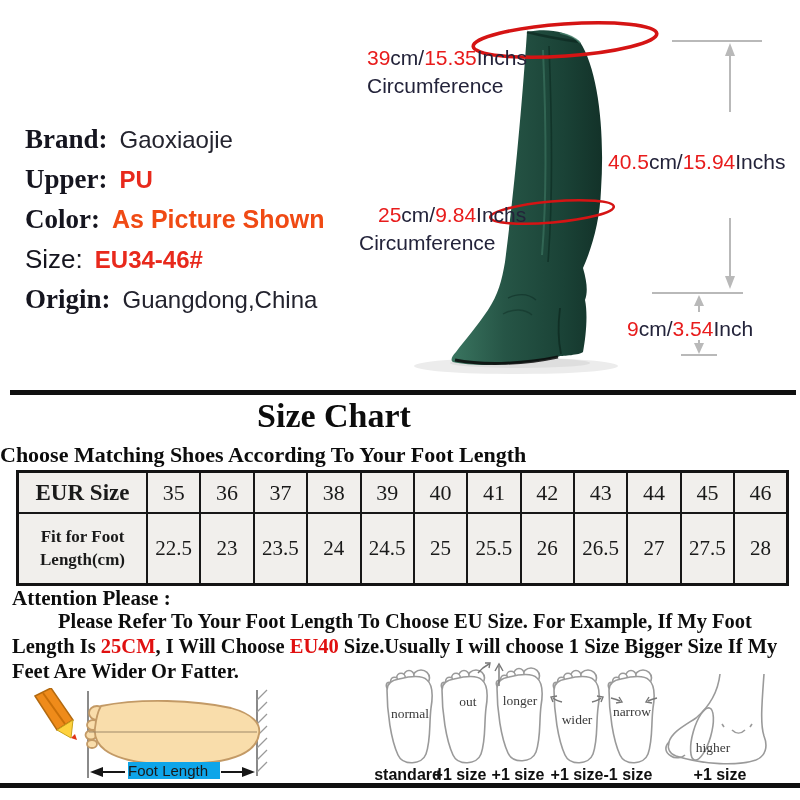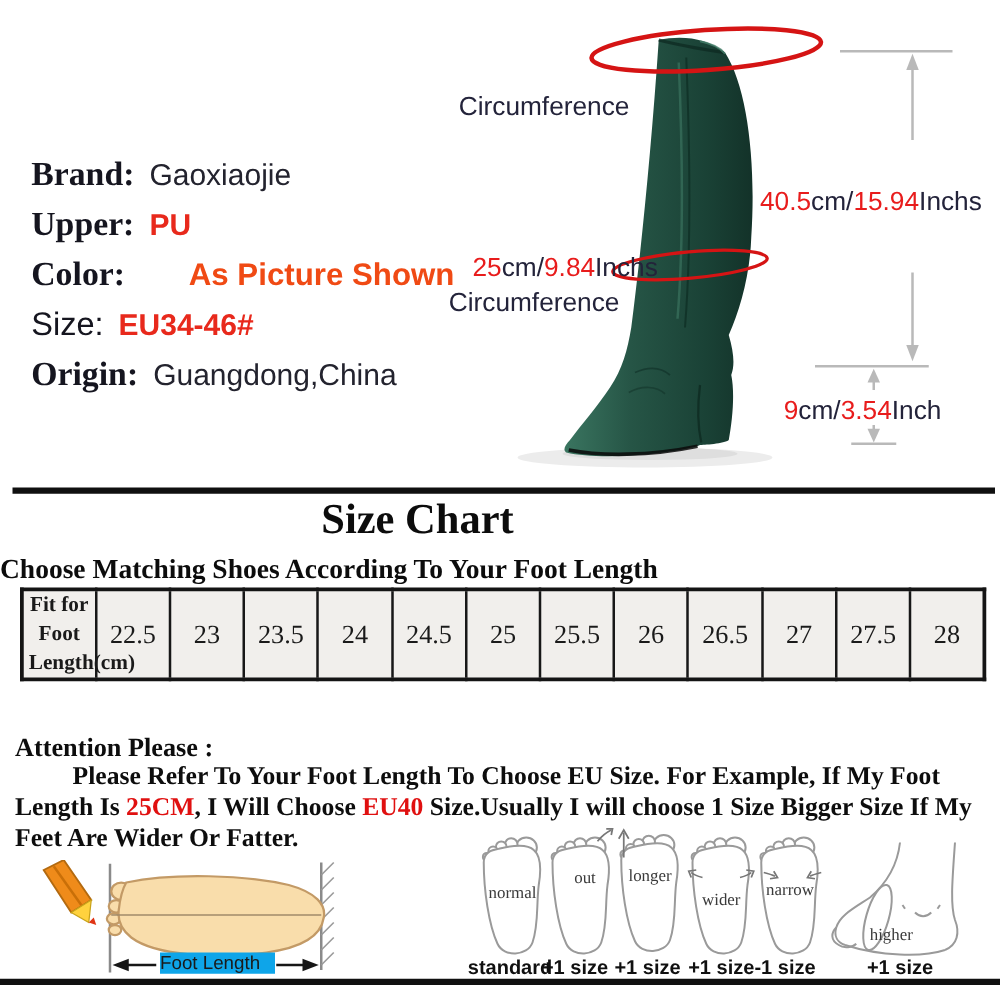--- a/index.html
+++ b/index.html
@@ -14,21 +14,21 @@
   .mcaption{font-size:21px;color:#23233a;}
 
   
   #product-info{left:25px;top:124px;}
   .p-row{display:flex;align-items:baseline;margin-bottom:9px;white-space:nowrap;}
   .p-label{font-family:"Liberation Serif","DejaVu Serif",serif;font-weight:bold;
            font-size:27px;color:#15151f;margin-right:12px;}
   .p-label.sans{font-family:"Liberation Sans","DejaVu Sans",sans-serif;font-weight:normal;font-size:26px;}
   .p-value{font-size:24px;color:#23232e;}
   .p-value.red{color:#e8291c;font-weight:bold;}
-  .p-value.orange{color:#f04a14;font-weight:bold;font-size:25px;margin-left:39px;}
+  .p-value.orange{color:#f04a14;font-weight:bold;font-size:25px;}
 
   
   .thick-line{background:#101010;height:5px;}
 
   
   #sc-title{left:0;top:397px;width:668px;text-align:center;
     font-family:"Liberation Serif","DejaVu Serif",serif;font-weight:bold;font-size:34px;color:#0c0c0c;}
   #sc-subtitle{left:0;top:442px;width:800px;
     font-family:"Liberation Serif","DejaVu Serif",serif;font-weight:bold;font-size:22px;color:#0c0c0c;}
   #size-table{left:16px;top:470px;width:773px;border-collapse:collapse;table-layout:fixed;
@@ -119,20 +119,23 @@
     </g>
     <g stroke="#b9b9b9" stroke-width="2" fill="#b9b9b9">
       <line x1="699" y1="298" x2="699" y2="312"></line>
       <polygon points="699,295 694,306 704,306" stroke="none"></polygon>
       <line x1="699" y1="340" x2="699" y2="351"></line>
       <polygon points="699,354 694,343 704,343" stroke="none"></polygon>
       <line x1="681" y1="355" x2="717" y2="355"></line>
     </g>
   </svg>
 
+  <div class="abs mtext nowrap" style="left:367px;top:47px;">
+    <span class="red">39</span><span>cm/</span><span class="red">15.35</span><span>Inchs</span>
+  </div>
   <div class="abs mcaption nowrap" style="left:367px;top:74px;">Circumference</div>
 
   <div class="abs mtext nowrap" style="left:608px;top:151px;">
     <span class="red">40.5</span><span>cm/</span><span class="red">15.94</span><span>Inchs</span>
   </div>
 
   <div class="abs mtext nowrap" style="left:359px;top:204px;margin-left:19px;">
     <span class="red">25</span><span>cm/</span><span class="red">9.84</span><span>Inchs</span>
   </div>
   <div class="abs mcaption nowrap" style="left:359px;top:231px;">Circumference</div>
@@ -164,20 +167,35 @@
     </div>
   </div>
 
   <div class="abs thick-line" style="left:10px;top:390px;width:786px;"></div>
 
   <div id="sc-title" class="abs">Size Chart</div>
   <div id="sc-subtitle" class="abs">Choose Matching Shoes According To Your Foot Length</div>
 
   <table id="size-table" class="abs">
     <tbody>
+        <tr class="hrow">
+      <th style="width:127px;">EUR Size</th>
+      <td>35</td>
+      <td>36</td>
+      <td>37</td>
+      <td>38</td>
+      <td>39</td>
+      <td>40</td>
+      <td>41</td>
+      <td>42</td>
+      <td>43</td>
+      <td>44</td>
+      <td>45</td>
+      <td>46</td>
+    </tr>
     <tr class="drow">
       <th>Fit for Foot Length(cm)</th>
       <td>22.5</td>
       <td>23</td>
       <td>23.5</td>
       <td>24</td>
       <td>24.5</td>
       <td>25</td>
       <td>25.5</td>
       <td>26</td>

